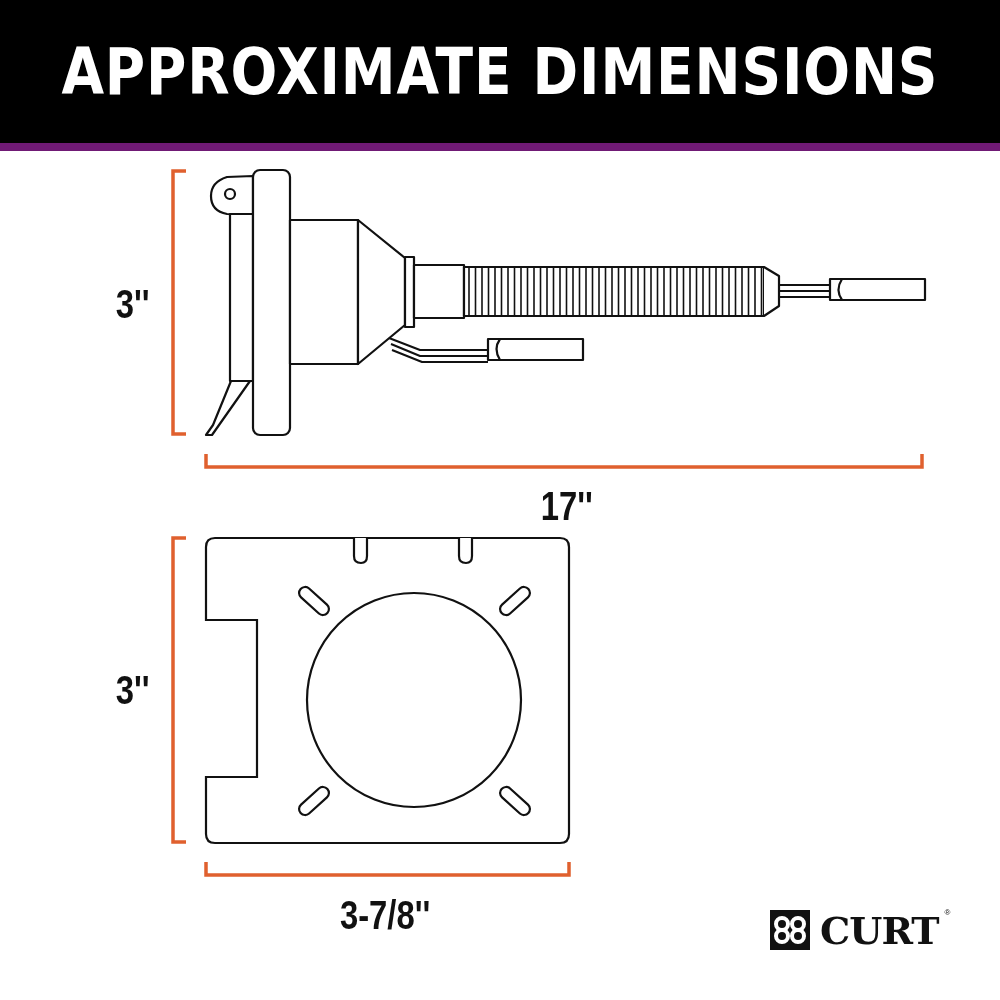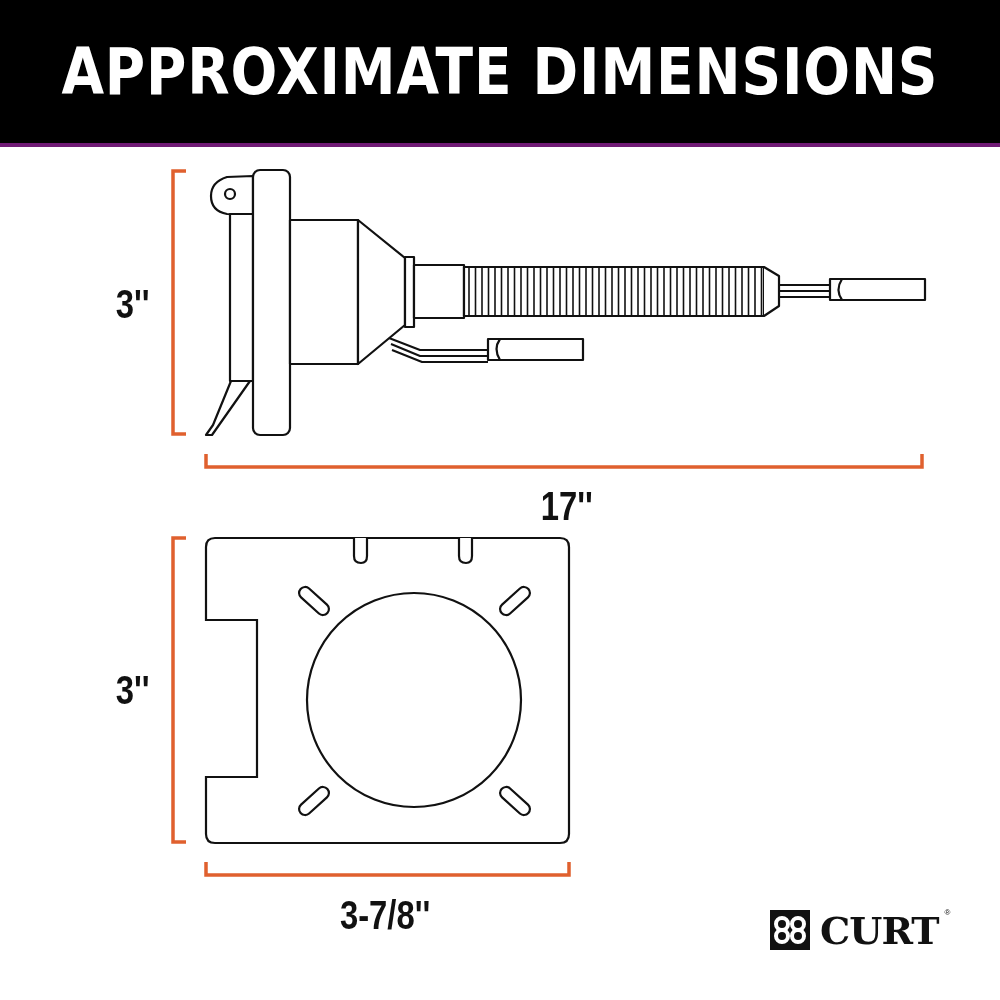--- a/index.html
+++ b/index.html
@@ -1,17 +1,17 @@
 <!DOCTYPE html>
 <html><head>
 <meta charset="utf-8">
 <style>
   html,body{margin:0;padding:0;background:#fff;}
   body{width:1000px;height:1000px;position:relative;overflow:hidden;font-family:"Liberation Sans",sans-serif;}
-  .banner{position:absolute;left:0;top:0;width:1000px;height:143px;background:#000;border-bottom:4px solid #701a75;display:flex;align-items:center;justify-content:center;}
+  .banner{position:absolute;left:0;top:0;width:1000px;height:143px;background:#000;border-bottom:8px solid #701a75;display:flex;align-items:center;justify-content:center;}
   .banner-title{color:#fff;font-family:"DejaVu Sans",sans-serif;font-weight:bold;font-size:64px;letter-spacing:1px;transform:scaleX(0.86);white-space:nowrap;}
   svg.draw{position:absolute;left:0;top:0;}
   .lbl{position:absolute;font-family:"Liberation Sans",sans-serif;font-weight:bold;color:#111;font-size:40px;transform:scaleX(0.82);transform-origin:center;white-space:nowrap;}
   .logo{position:absolute;left:768px;top:908px;display:flex;align-items:flex-start;gap:6px;}
   .logo-text{font-family:"DejaVu Serif",serif;font-weight:bold;font-size:38px;letter-spacing:-1px;color:#111;}
   .logo-reg{font-size:8px;align-self:flex-start;color:#111;}
 </style>
 </head>
 <body>
 

